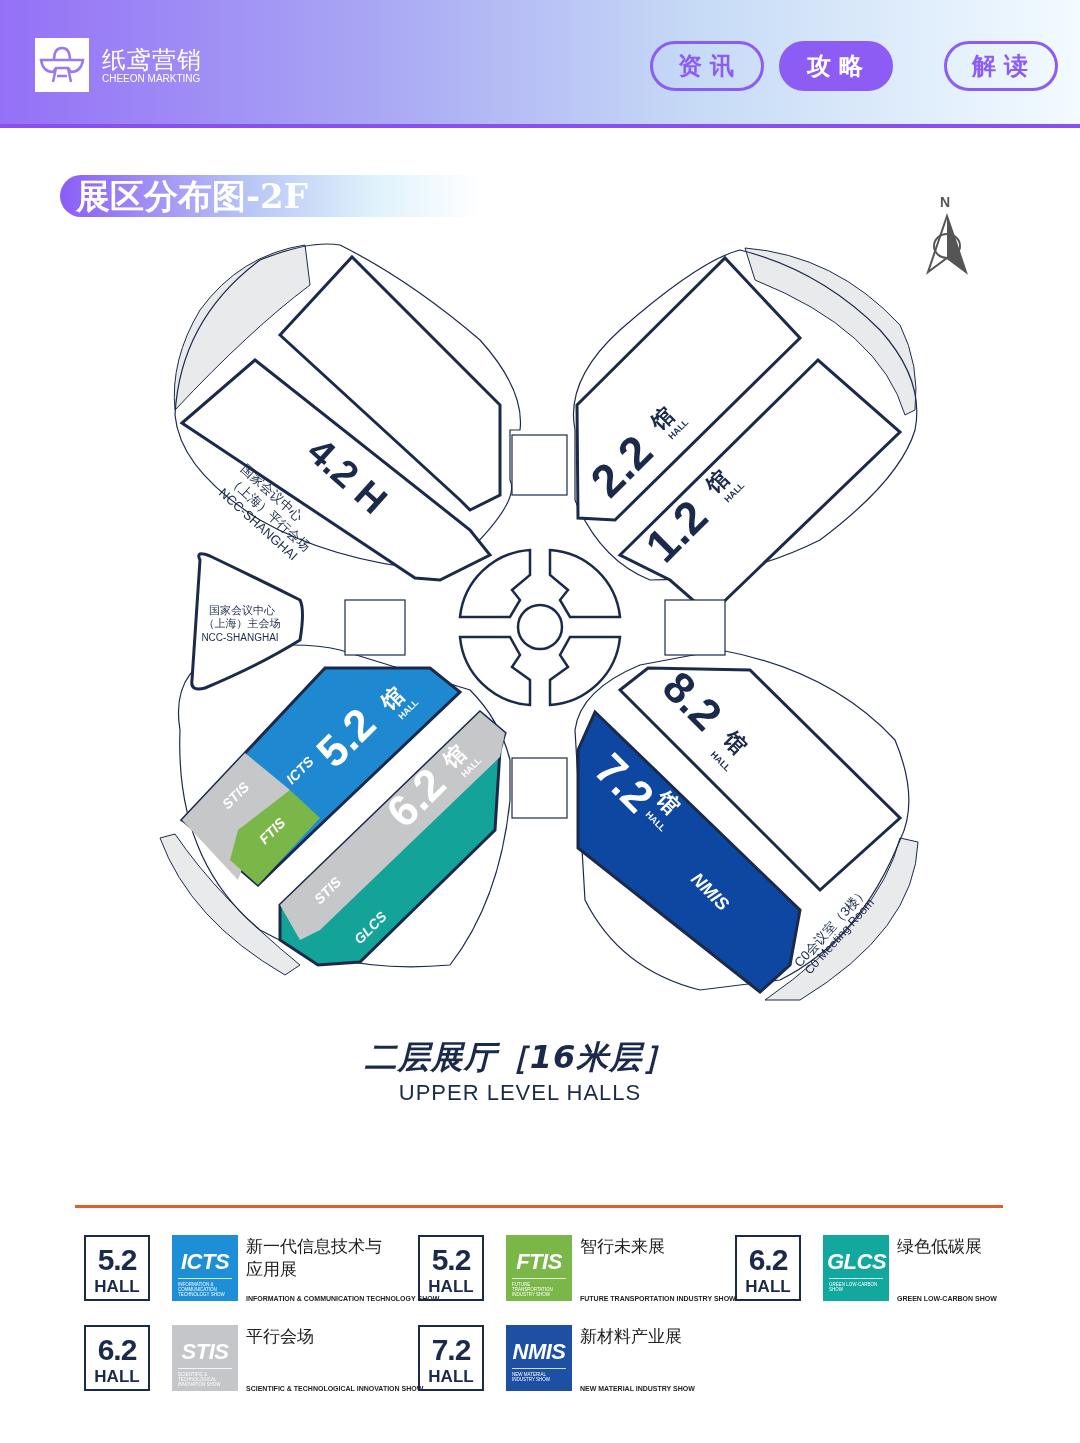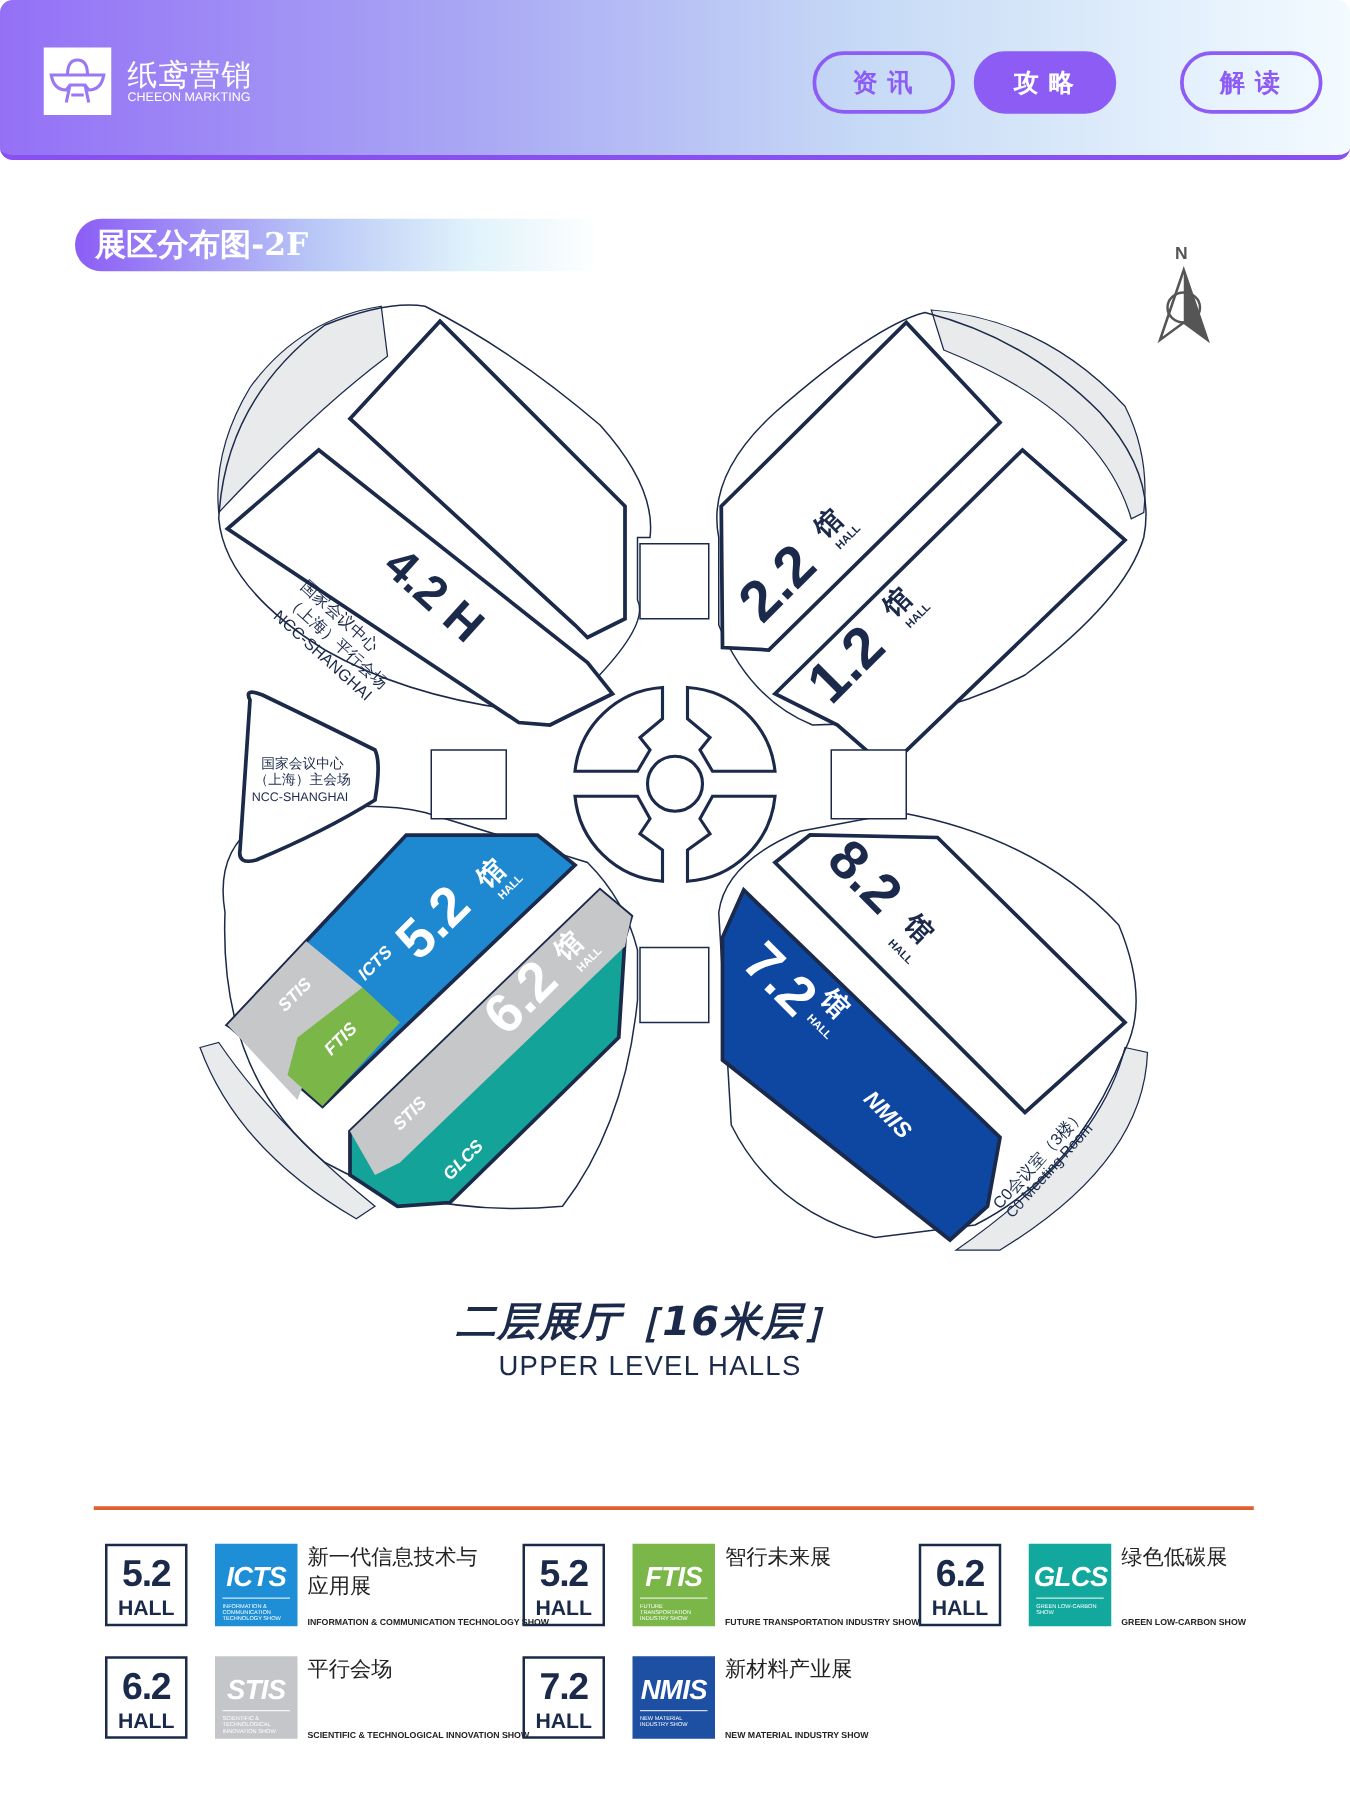--- a/index.html
+++ b/index.html
@@ -3,38 +3,37 @@
 <meta charset="utf-8">
 <style>
   * { box-sizing: border-box; margin: 0; padding: 0; }
   html, body { width: 1080px; height: 1443px; background: #ffffff; overflow: hidden; }
   body { font-family: "DejaVu Sans", "Liberation Sans", sans-serif; position: relative; color: #1b2a4a; }
 
   .header {
     position: absolute; left: 0; top: 0; width: 1080px; height: 128px;
     background: linear-gradient(90deg, #9470f6 0%, #a9a8f4 35%, #c7dbf6 65%, #f3fbff 100%);
     border-bottom: 4px solid #8a4ff0;
-    border-radius: 10px;
   }
   .logo-box { position: absolute; left: 35px; top: 38px; width: 54px; height: 54px; background: #fff; }
   .logo-cn { position: absolute; left: 102px; top: 44px; font-size: 24px; color: #fff; letter-spacing: 1px; }
   .logo-en { position: absolute; left: 102px; top: 73px; font-size: 10px; color: #fff; font-family: "Liberation Sans", sans-serif; text-align: center; }
 
   .nav-btn {
     position: absolute; top: 41px; height: 50px; width: 114px; border-radius: 26px;
     border: 3px solid #8d5cf5; color: #8d5cf5; background: transparent;
-    font-size: 20px; font-weight: bold; text-align: center; line-height: 44px; letter-spacing: 8px; padding-left: 6px;
+    font-size: 24px; font-weight: bold; text-align: center; line-height: 44px; letter-spacing: 8px; padding-left: 6px;
     cursor: pointer;
   }
   .nav-btn.active { background: #8d5cf5; color: #fff; }
 
   .section-title {
     position: absolute; left: 60px; top: 175px; width: 420px; height: 42px; border-radius: 21px 0 0 21px;
     background: linear-gradient(90deg, #8b5df6 0%, #b8c6f6 45%, #dff2fb 75%, rgba(255,255,255,0) 100%);
-    color: #fff; font-size: 25px; font-weight: bold; line-height: 42px; padding-left: 16px;
+    color: #fff; font-size: 34px; font-weight: bold; line-height: 42px; padding-left: 16px;
     font-family: "DejaVu Serif", serif;
   }
 
   .map { position: absolute; left: 0; top: 180px; width: 1080px; height: 850px; }
 
   .compass { position: absolute; left: 920px; top: 190px; width: 56px; height: 90px; }
   .compass-n { position: absolute; left: 20px; top: 4px; font-size: 14px; font-weight: bold; color: #555; font-family: "Liberation Sans", sans-serif; }
 
   .map-caption-cn { position: absolute; left: 0; width: 1040px; top: 1036px; text-align: center; font-size: 32px; font-weight: bold; color: #1b2a4a; letter-spacing: 1px; font-style: italic; }
   .map-caption-en { position: absolute; left: 0; width: 1040px; top: 1080px; text-align: center; font-size: 22px; font-weight: normal; color: #1b2a4a; font-family: "Liberation Sans", sans-serif; letter-spacing: 1px; }

